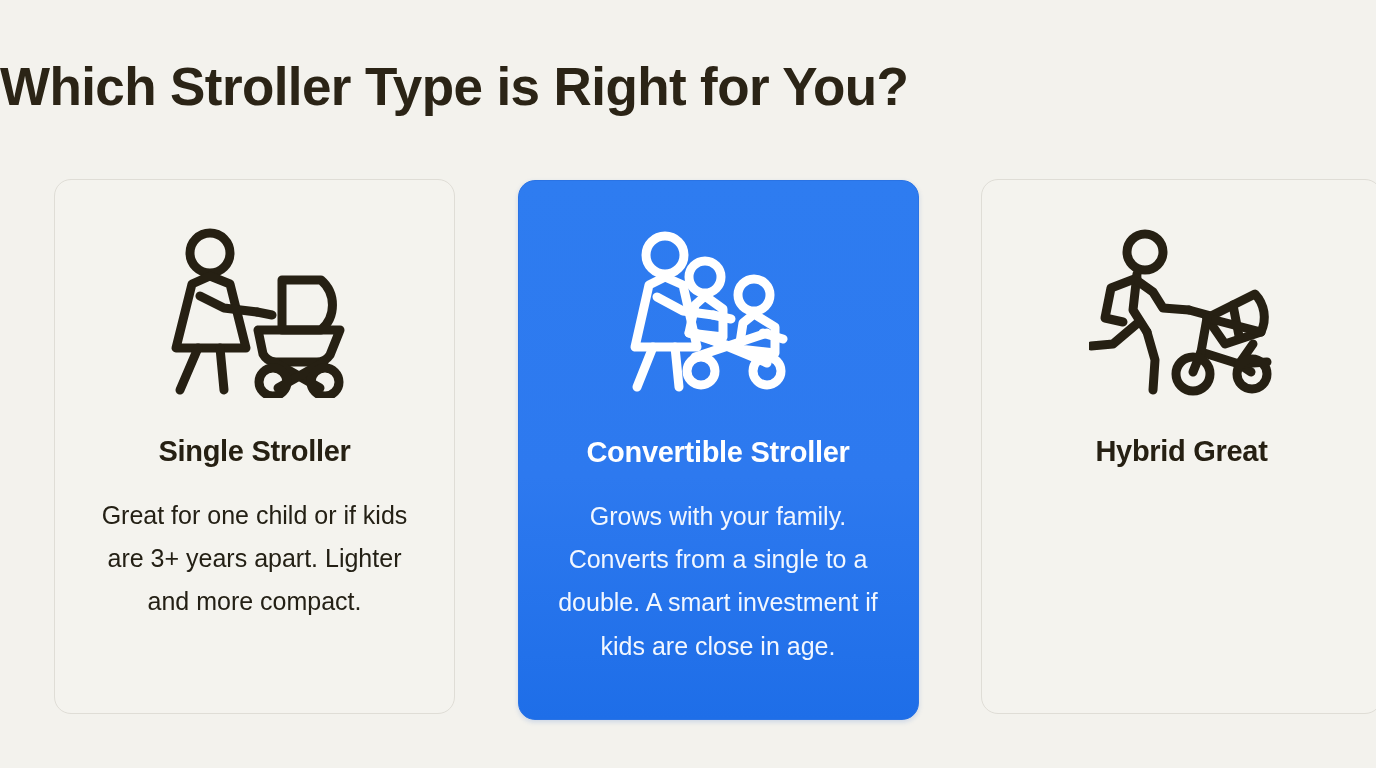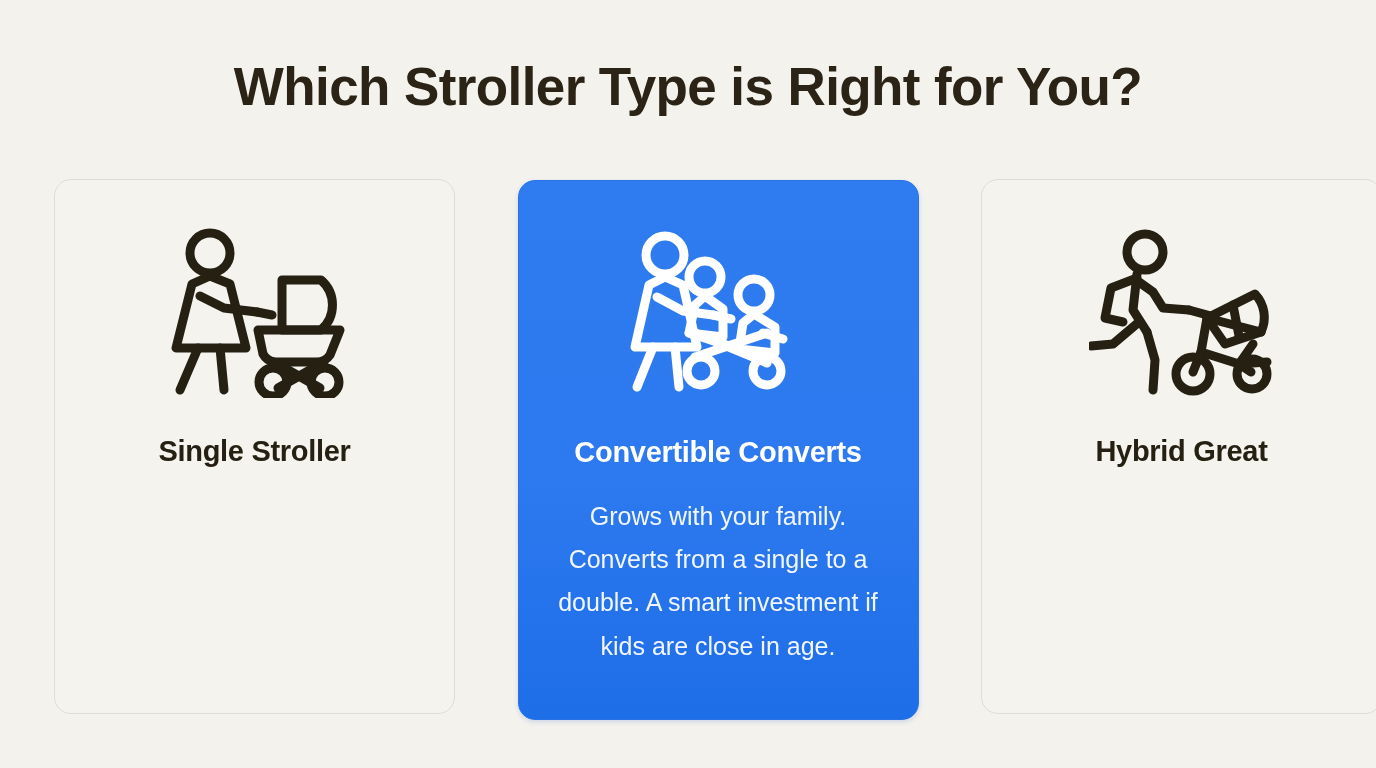--- a/index.html
+++ b/index.html
@@ -22,21 +22,20 @@
     height: 768px;
     background: #f3f2ed;
   }
 
   
   .page-title {
     position: absolute;
     top: 57px;
     left: 0;
     width: 1376px;
-    text-align: center;
     font-size: 53px;
     font-weight: 700;
     letter-spacing: -0.6px;
     color: #2b2416;
     line-height: 1.15;
     white-space: nowrap;
   }
 
   
   .card-row {
@@ -141,20 +140,21 @@
           <path d="M96 104 L178 104 L168 129 A16 16 0 0 1 155 136 L112 136 A16 16 0 0 1 101 128 Z"></path>
 
           <path d="M112 136 L158 162"></path>
           <path d="M162 136 L116 162"></path>
 
           <circle cx="111" cy="156" r="14"></circle>
           <circle cx="163" cy="156" r="14"></circle>
         </svg>
       </div>
       <div class="card-heading">Single Stroller</div>
+      <div class="card-body">Great for one child or if kids are 3+ years apart. Lighter and more compact.</div>
     </div>
 
     <div class="card featured">
       <div class="card-icon">
         <svg width="182" height="168" viewBox="0 0 182 168" fill="none" stroke="#ffffff" stroke-width="9" stroke-linecap="round" stroke-linejoin="round">
 
           <circle cx="38" cy="26" r="19"></circle>
 
           <path d="M38 48 L22 56 L8 118 L70 118 L56 56 Z"></path>
 
@@ -174,21 +174,21 @@
           <path d="M136 104 L156 110"></path>
 
           <path d="M62 104 L112 120"></path>
           <path d="M68 128 L140 104"></path>
           <path d="M68 104 L140 134"></path>
 
           <circle cx="74" cy="142" r="14"></circle>
           <circle cx="140" cy="142" r="14"></circle>
         </svg>
       </div>
-      <div class="card-heading">Convertible Converts</div>
+      <div class="card-heading">Convertible Stroller</div>
       <div class="card-body">Grows with your family. Converts from a single to a double. A smart investment if kids are close in age.</div>
     </div>
 
     <div class="card plain">
       <div class="card-icon">
         <svg width="186" height="172" viewBox="0 0 186 172" fill="none" stroke="#262013" stroke-width="9" stroke-linecap="round" stroke-linejoin="round">
 
           <circle cx="56" cy="26" r="18"></circle>
 
           <path d="M48 48 L44 84 L58 106"></path>

